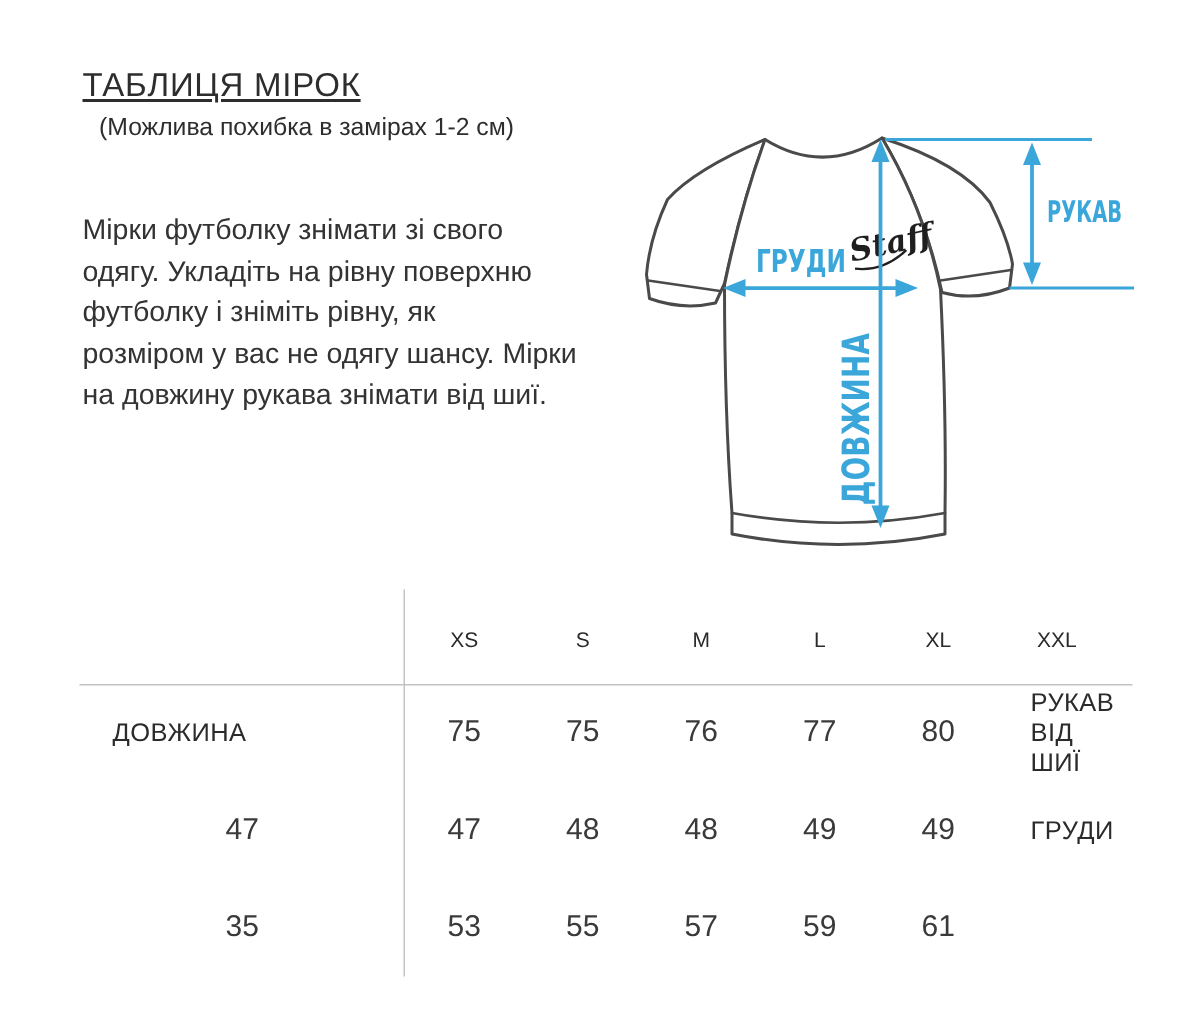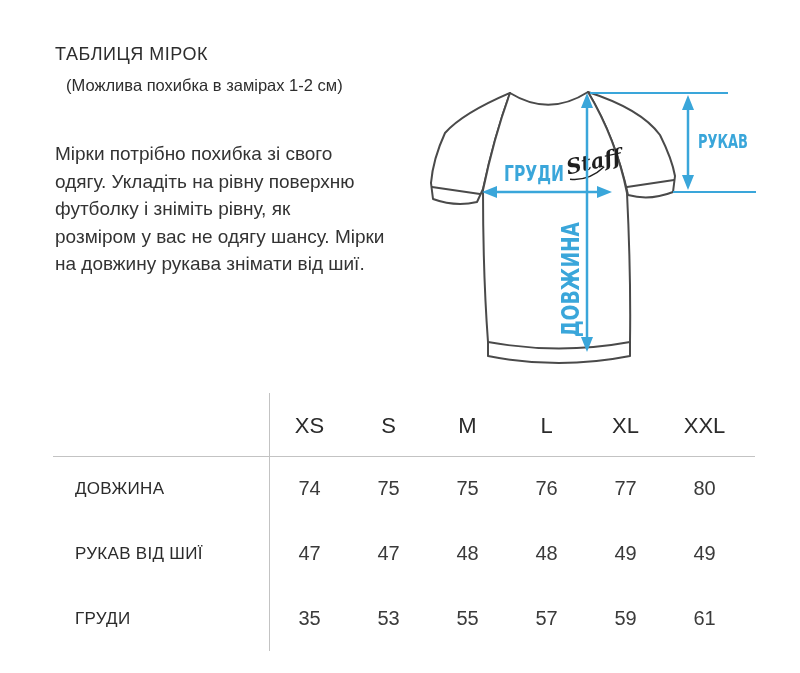--- a/index.html
+++ b/index.html
@@ -7,59 +7,59 @@
     --text:#2d2d2d;
     --line:#c3c3c3;
     --shirt:#4a4a4a;
   }
   html,body{margin:0;padding:0;background:#ffffff;}
   .page{
     position:relative;width:800px;height:673px;background:#ffffff;overflow:hidden;
     font-family:"Liberation Sans","DejaVu Sans",sans-serif;color:var(--text);
   }
   .title{
-    position:absolute;left:55px;top:44px;font-size:18px;letter-spacing:0.5px;color:var(--text);
+    position:absolute;left:55px;top:44px;font-size:22px;letter-spacing:0.5px;color:var(--text);text-decoration:underline;
   }
   .subtitle{
     position:absolute;left:66px;top:76px;font-size:16.5px;color:var(--text);
   }
   .intro{
     position:absolute;left:55px;top:140px;font-size:19px;line-height:27.6px;color:#333333;
     white-space:nowrap;
   }
   .diagram-svg{position:absolute;left:415px;top:75px;}
   .vline{position:absolute;left:269px;top:393px;width:1px;height:258px;background:var(--line);}
   .hline{position:absolute;left:53px;top:456px;width:702px;height:1px;background:var(--line);}
   .thead,.tbody{
     position:absolute;left:53px;width:702px;display:grid;
     grid-template-columns:217px repeat(6,79px);
   }
   .thead{top:395px;height:61px;}
   .tbody{top:456px;grid-auto-rows:65px;}
   .tcell{display:flex;align-items:center;justify-content:center;}
-  .head-cell{font-size:22px;color:#2b2b2b;}
+  .head-cell{font-size:14px;color:#2b2b2b;}
   .label-cell{justify-content:flex-start;padding-left:22px;font-size:17px;letter-spacing:0.3px;color:#2b2b2b;}
   .value-cell{font-size:20px;color:#3a3a3a;}
   .shirt-line{fill:#ffffff;stroke:var(--shirt);stroke-width:2;stroke-linejoin:round;stroke-linecap:round;}
   .shirt-detail{fill:none;stroke:var(--shirt);stroke-width:1.8;stroke-linecap:round;}
   .cyan-stroke{stroke:var(--accent);fill:none;}
   .cyan-fill{fill:var(--accent);stroke:none;}
   .cyan-text{fill:var(--accent);font-family:"DejaVu Sans","Liberation Sans",sans-serif;font-weight:bold;}
   .brand-text{fill:#1f1f1f;font-family:"DejaVu Serif","Liberation Serif",serif;font-style:italic;font-weight:bold;}
 </style>
 </head>
 <body>
 
 <div class="page">
 
   <div class="title">ТАБЛИЦЯ МІРОК</div>
   <div class="subtitle">(Можлива похибка в замірах 1-2 см)</div>
 
   <div class="intro">
-    <div>Мірки потрібно похибка зі свого</div>
+    <div>Мірки футболку знімати зі свого</div>
     <div>одягу. Укладіть на рівну поверхню</div>
     <div>футболку і зніміть рівну, як</div>
     <div>розміром у вас не одягу шансу. Мірки</div>
     <div>на довжину рукава знімати від шиї.</div>
   </div>
 
   <svg class="diagram-svg" width="385" height="310" viewBox="0 0 385 310">
 
     <path class="shirt-line" d="M 95,18 Q 48,38 30,58 Q 18,84 16,108 L 18,124 Q 40,132 62,127 L 68,114 Q 79,62 95,18 Z"></path>
     <path class="shirt-detail" d="M 17,112 L 65,119"></path>
@@ -105,21 +105,20 @@
       <div class="tcell label-cell"></div>
       <div class="tcell head-cell">XS</div>
       <div class="tcell head-cell">S</div>
       <div class="tcell head-cell">M</div>
       <div class="tcell head-cell">L</div>
       <div class="tcell head-cell">XL</div>
       <div class="tcell head-cell">XXL</div>
     </div>
   <div class="tbody">
       <div class="tcell label-cell">ДОВЖИНА</div>
-      <div class="tcell value-cell">74</div>
       <div class="tcell value-cell">75</div>
       <div class="tcell value-cell">75</div>
       <div class="tcell value-cell">76</div>
       <div class="tcell value-cell">77</div>
       <div class="tcell value-cell">80</div>
       <div class="tcell label-cell">РУКАВ ВІД ШИЇ</div>
       <div class="tcell value-cell">47</div>
       <div class="tcell value-cell">47</div>
       <div class="tcell value-cell">48</div>
       <div class="tcell value-cell">48</div>

